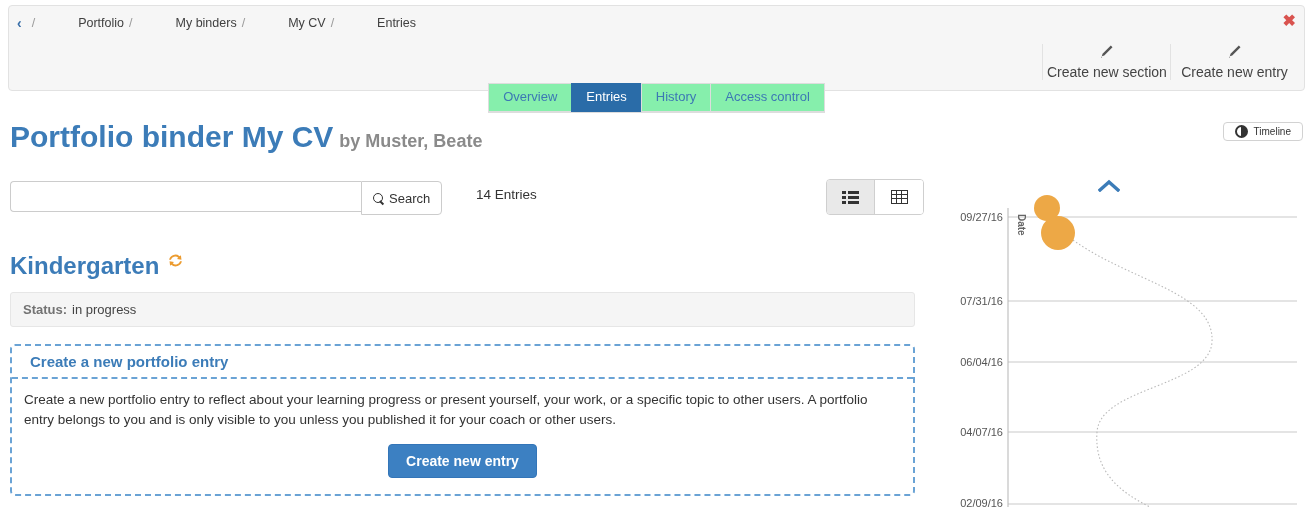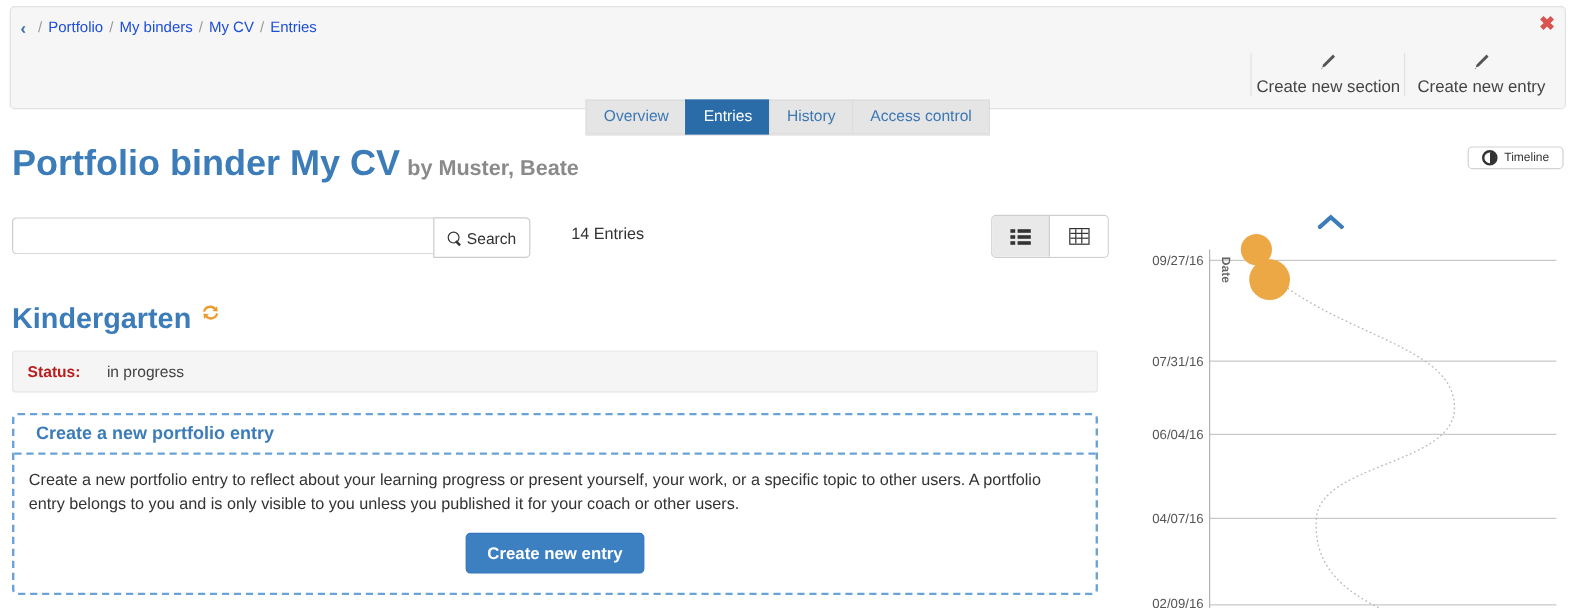--- a/index.html
+++ b/index.html
@@ -30,21 +30,21 @@
     font-size: 12.5px;
     white-space: nowrap;
   }
   .bc-back {
     color: #3a6fa8;
     font-size: 14px;
     font-weight: bold;
     margin-right: 5px;
     line-height: 1;
   }
-  .bc-link { color: #1d4ed8; text-decoration: none; }
+  .bc-link { color: #404040; text-decoration: none; margin-left: 38px; }
   .bc-sep { color: #9a9a9a; margin: 0 5px; }
 
   .close-btn {
     position: absolute;
     right: 8px; top: 7px;
     color: #d9534f;
     font-size: 16px;
     font-weight: bold;
     line-height: 1;
     cursor: pointer;
@@ -91,21 +91,21 @@
     align-items: flex-end;
   }
   .tabs {
     display: flex;
     border-bottom: 1px solid #dddddd;
   }
   .tab {
     padding: 6px 14px 7px 14px;
     font-size: 13px;
     color: #3c78b4;
-    background: #e5e5e5;
+    background: #86efac;
     border: 1px solid #dddddd;
     border-right: none;
     cursor: pointer;
     line-height: 14px;
   }
   .tab:last-child { border-right: 1px solid #dddddd; }
   .tab.active {
     background: #2a6ca8;
     color: #ffffff;
     border-color: #2a6ca8;
@@ -275,21 +275,21 @@
     position: absolute;
     left: 10px; top: 292px;
     width: 905px; height: 35px;
     background: #f5f5f5;
     border: 1px solid #e6e6e6;
     border-radius: 3px;
     display: flex; align-items: center;
     padding: 0 12px;
     font-size: 13px;
   }
-  .status-label { font-weight: bold; color: #b91c1c; margin-right: 22px; }
+  .status-label { font-weight: bold; color: #737373; margin-right: 5px; }
   .status-value { color: #444; }
 
   
   .create-card {
     position: absolute;
     left: 10px; top: 344px;
     width: 905px; height: 152px;
     border: 2px dashed #6aa3d5;
     border-radius: 5px;
     background: #ffffff;

